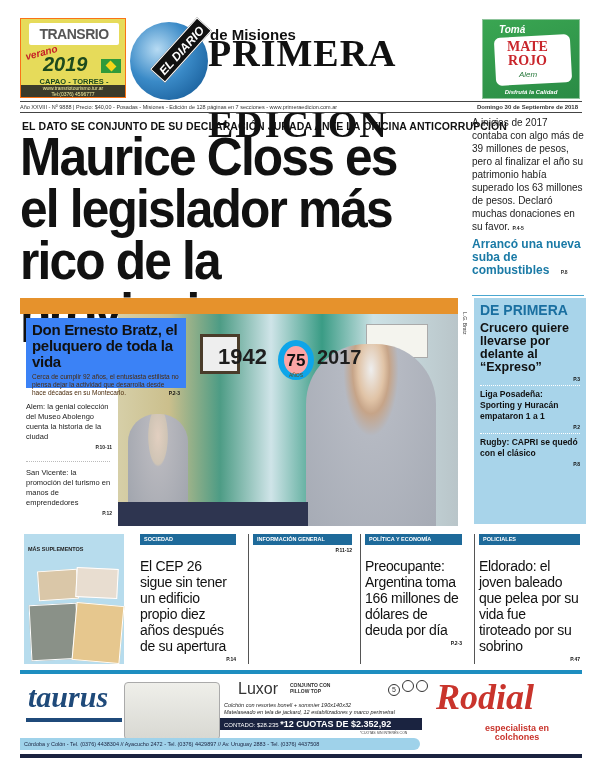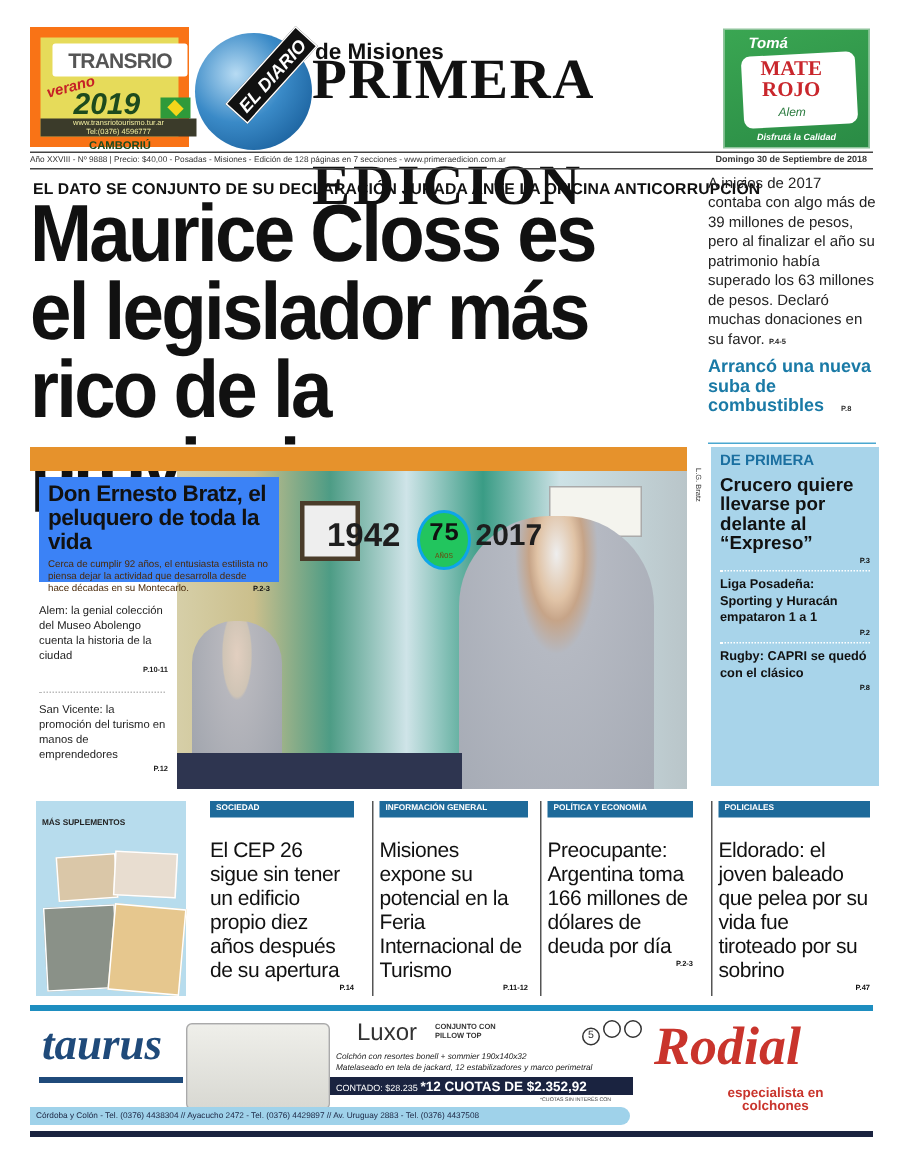--- a/index.html
+++ b/index.html
@@ -1,20 +1,20 @@
 <!DOCTYPE html>
 <html><head>
 <meta charset="utf-8">
 <style>
   * { box-sizing: border-box; margin: 0; padding: 0; }
   body { width: 600px; height: 784px; background: #fff; font-family: "Liberation Sans", sans-serif; position: relative; overflow: hidden; color: #111; }
   .abs { position: absolute; }
 
   
-  .ad-transrio { left: 20px; top: 18px; width: 106px; height: 80px; background: #e6db5a; border: 7px solid #f97316; }
+  .ad-transrio { left: 20px; top: 18px; width: 106px; height: 80px; background: #e6db5a; border: 1px solid #f97316; }
   .ad-transrio .tr-logo { position:absolute; left:8px; top:4px; width:90px; height:22px; background:#fff; border-radius:2px; font-size:14px; font-weight:bold; color:#555; text-align:center; line-height:22px; letter-spacing:-0.5px; }
   .ad-transrio .verano { position:absolute; left:4px; top:28px; font-size:10px; font-style:italic; color:#c62026; font-weight:bold; transform: rotate(-15deg); }
   .ad-transrio .year { position:absolute; left:22px; top:34px; font-size:20px; font-weight:bold; font-style:italic; color:#1d4a1d; }
   .ad-transrio .flag { position:absolute; left:80px; top:40px; width:20px; height:14px; background:#2f9a3a; }
   .ad-transrio .flag::after { content:""; position:absolute; left:4px; top:2px; width:12px; height:10px; background:#f4d61b; transform: rotate(45deg) scale(.7); }
   .ad-transrio .dest { position:absolute; left:2px; top:58px; width:102px; font-size:7.5px; font-weight:bold; color:#1d4a1d; text-align:center; }
   .ad-transrio .contact { position:absolute; left:0; bottom:0; width:104px; height:12px; background:#3b3b2a; color:#f2eea0; font-size:5px; text-align:center; line-height:6px; }
 
   .globe { left: 130px; top: 22px; width: 78px; height: 78px; border-radius: 50%; background: radial-gradient(circle at 35% 35%, #b7dbf3 0%, #3a8ac7 45%, #0d4f8b 100%); }
   .eldiario { left: 146px; top: 40px; width: 70px; height: 20px; background:#111; color:#fff; font-size:12px; font-weight:bold; font-style:italic; text-align:center; line-height:20px; transform: rotate(-48deg); border:1px solid #fff; }
@@ -48,37 +48,37 @@
   .koape-label { left: 26px; top: 298px; font-family: "Liberation Serif", serif; font-size: 13px; color: #7a2e05; margin-top: 32px; }
   .photo { left: 118px; top: 314px; width: 340px; height: 212px; background: linear-gradient(90deg,#d6cfa8 0%,#cbbf8c 15%,#4d9c85 30%,#cfe4e8 45%,#3a9c85 60%,#cde2e6 75%,#b9c5c9 100%); overflow:hidden; }
   .photo .frame1 { position:absolute; left:2px; top:10px; width:50px; height:14px; background:#6b8b4f; border:2px solid #5a6e3d; }
   .photo .frame2 { position:absolute; left:82px; top:20px; width:40px; height:40px; background:#eee; border:3px solid #4a3c2a; }
   .photo .frame3 { position:absolute; left:248px; top:10px; width:62px; height:34px; background:#f4f4ee; border:1px solid #aaa; }
   .photo .man1 { position:absolute; left:10px; top:100px; width:60px; height:112px; background: radial-gradient(ellipse at 50% 20%, #e2cfc0 0%, #cfc4b5 22%, #b7b7bd 24%, #9da2ab 100%); border-radius: 28px 28px 0 0; }
   .photo .man2 { position:absolute; left:188px; top:30px; width:130px; height:182px; background: radial-gradient(ellipse at 50% 14%, #eee 0%, #e0c3a6 14%, #c6a488 20%, #b5b9c2 30%, #a6abb5 100%); border-radius: 60px 60px 0 0; }
   .photo .table { position:absolute; left:0; bottom:0; width:190px; height:24px; background:#2e3550; }
   .yr1942 { left: 218px; top: 344px; font-size: 22px; font-weight: bold; color: #1e1e1e; }
   .yr2017 { left: 317px; top: 346px; font-size: 20px; font-weight: bold; color: #1e1e1e; }
-  .badge75 { left: 278px; top: 340px; width: 36px; height: 40px; border-radius: 50%; background: #22c55e; border: 2px solid #0ea5e9; text-align:center;font-family:Liberation Mono, monospace; }
+  .badge75 { left: 278px; top: 340px; width: 36px; height: 40px; border-radius: 50%; background: #fca5a5; border: 6px solid #0ea5e9; text-align:center; }
   .badge75 .n { font-size:17px; font-weight:bold; color:#111; line-height:22px; display:block; margin-top:4px; }
   .badge75 .a { font-size:5px; color:#6a4a10; display:block; }
   .photo-credit { left: 462px; top: 312px; font-size: 5px; color: #333; writing-mode: vertical-rl; }
 
   .koape-box { left: 26px; top: 318px; width: 160px; height: 70px; background: #3b82f6; padding: 4px 6px; }
   .koape-box h2 { font-size: 15px; line-height: 16px; font-weight: bold; color: #111; letter-spacing:-0.3px; }
   .koape-box p { font-size: 6.5px; line-height: 8px; color: #4a2a0a; margin-top: 3px; }
   .koape-box .pg { font-size:5px; font-weight:bold; color:#111; float:right; }
 
   .brief { left: 26px; width: 86px; font-size: 7.5px; line-height: 10px; color: #222; }
   .brief .pg { display:block; text-align:right; font-size:5px; font-weight:bold; }
   .brief-sep { left: 26px; top: 461px; width: 84px; height: 1px; border-top: 1px dotted #bbb; }
 
   
   .deprimera { left: 474px; top: 298px; width: 112px; height: 226px; background: #a8d4ea; padding: 4px 6px; }
-  .deprimera .sec { font-size: 10px; font-weight: bold; color: #1a6fa0; }
+  .deprimera .sec { font-size: 14px; font-weight: bold; color: #1a6fa0; }
   .deprimera h3 { font-size: 12.5px; line-height: 13px; font-weight: bold; color:#111; margin-top: 4px; }
   .deprimera p { font-size: 7.5px; line-height: 9.5px; color:#333; margin-top: 4px; }
   .deprimera .pg { display:block; text-align:right; font-size:5px; font-weight:bold; margin-top: 2px; }
   .deprimera .hr { border-top: 1px dotted #fff; margin: 3px 0; }
   .deprimera h4 { font-size: 8.5px; line-height: 11px; font-weight: bold; color:#111; }
 
   
   .supl { left: 24px; top: 534px; width: 100px; height: 130px; background: #b7dced; }
   .supl .lbl { position:absolute; left:4px; top:12px; font-size:5.5px; font-weight:bold; color:#222; line-height:7px; }
   .supl .mag1 { position:absolute; left:14px; top:36px; width:40px; height:30px; background:#dac7a8; border:1px solid #fff; transform: rotate(-4deg); }
@@ -213,21 +213,20 @@
   <div class="mag4"></div>
 </div>
 
 <div class="abs teaser" style="left:136px;width:104px;border-left:none">
   <span class="sec">SOCIEDAD</span>
   <h3>El CEP 26 sigue sin tener un edificio propio diez años después de su apertura</h3>
   <span class="pg">P.14</span>
 </div>
 <div class="abs teaser" style="left:248px;width:108px">
   <span class="sec">INFORMACIÓN GENERAL</span>
-  <h3>Misiones expone su potencial en la Feria Internacional de Turismo</h3>
   <span class="pg">P.11-12</span>
 </div>
 <div class="abs teaser" style="left:360px;width:106px">
   <span class="sec">POLÍTICA Y ECONOMÍA</span>
   <h3>Preocupante: Argentina toma 166 millones de dólares de deuda por día</h3>
   <span class="pg">P.2-3</span>
 </div>
 <div class="abs teaser" style="left:474px;width:110px">
   <span class="sec">POLICIALES</span>
   <h3>Eldorado: el joven baleado que pelea por su vida fue tiroteado por su sobrino</h3>

